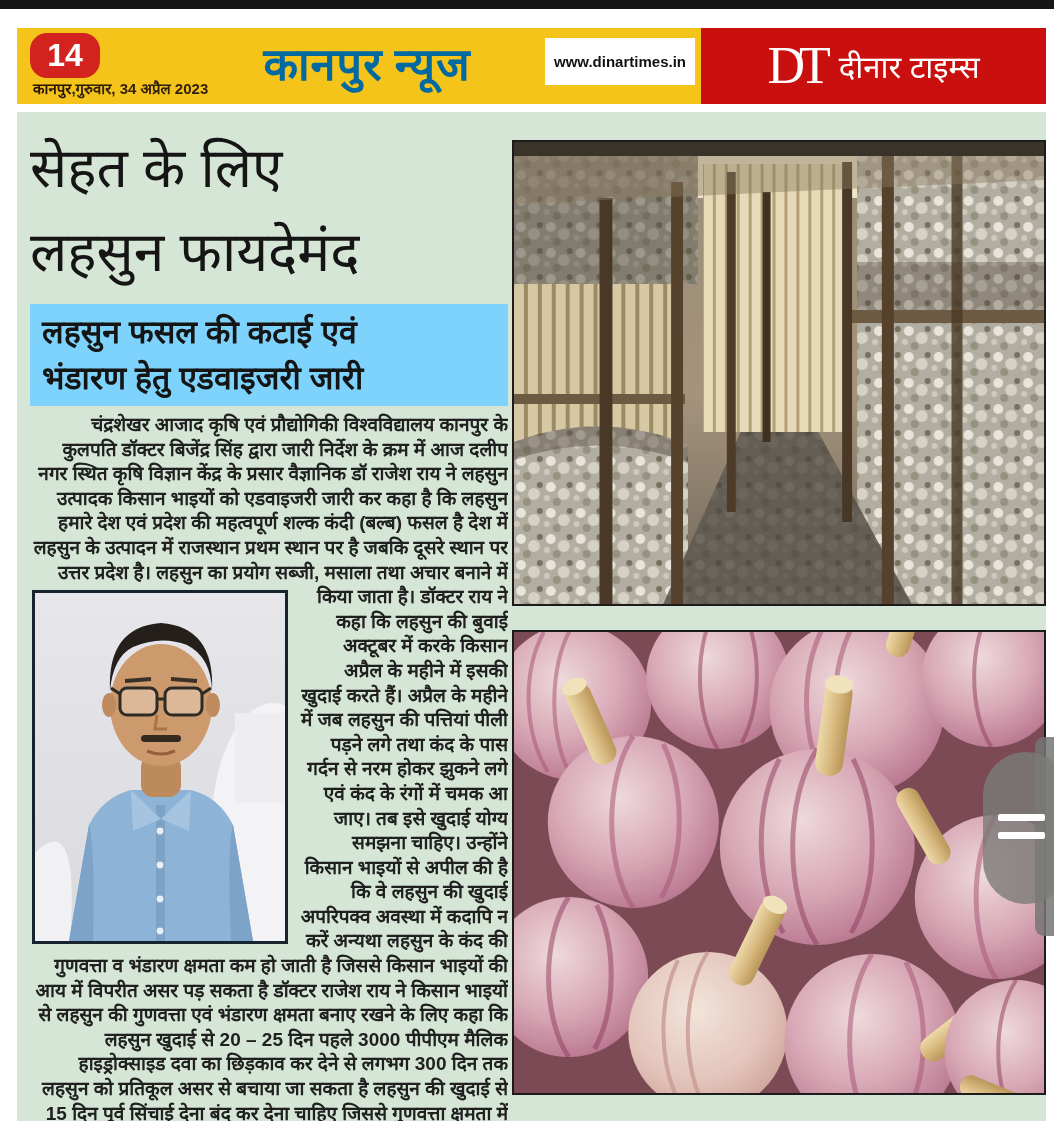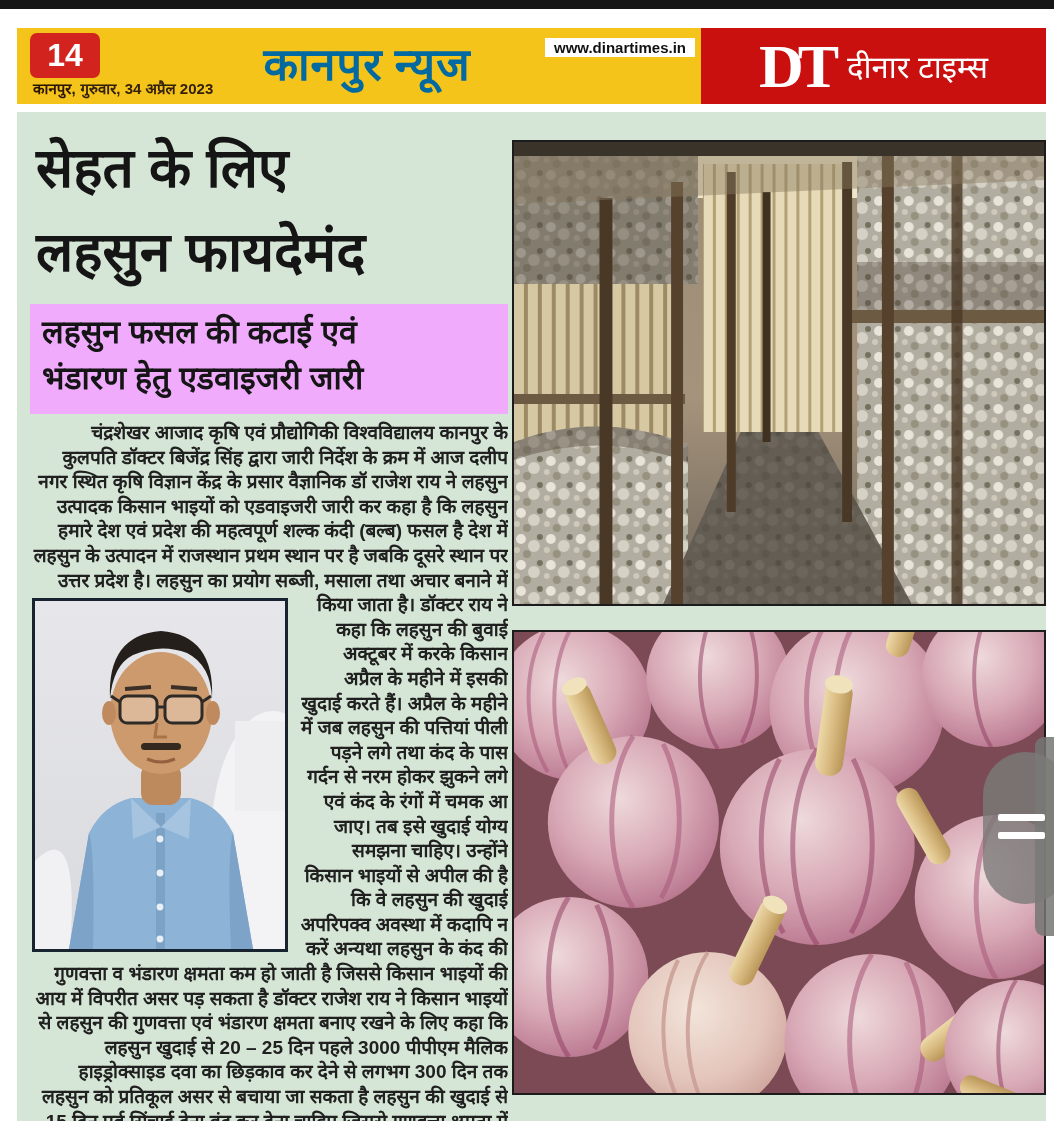--- a/index.html
+++ b/index.html
@@ -4,40 +4,40 @@
 <style>
   html,body{margin:0;padding:0;background:#ffffff;}
   .page{position:relative;width:1054px;height:1134px;background:#ffffff;overflow:hidden;
         font-family:"Liberation Sans","DejaVu Sans",sans-serif;color:#1f1f1f;}
   .top-bar{position:absolute;left:0;top:0;width:1054px;height:9px;background:#161616;}
 
   
   .masthead{position:absolute;left:17px;top:28px;width:1029px;height:76px;display:flex;}
   .mast-yellow{position:relative;width:684px;background:#F5C41A;}
   .page-num{position:absolute;left:13px;top:5px;width:70px;height:45px;background:#D2231F;
-            border-radius:7px;color:#fff;font-size:32px;font-weight:bold;
+            border-radius:17px;color:#fff;font-size:32px;font-weight:bold;
             display:flex;align-items:center;justify-content:center;}
   .date-line{position:absolute;left:16px;bottom:6px;font-size:15px;font-weight:bold;color:#33210a;}
-  .date-line .loc{color:#2a1403;margin-right:5px;}
+  .date-line .loc{color:#2a1403;}
   .section-title{position:absolute;left:60px;top:4px;width:580px;text-align:center;
                  font-family:"Liberation Serif","DejaVu Serif",serif;font-size:45px;
                  font-weight:bold;color:#0369a1;letter-spacing:1px;}
-  .website{position:absolute;left:528px;top:10px;background:#ffffff;padding:1px 9px;
+  .website{position:absolute;left:528px;top:10px;background:#ffffff;padding:15px 9px;
            font-size:15px;font-weight:bold;color:#111;}
   .mast-red{flex:1;background:#C9100E;display:flex;align-items:center;justify-content:center;
             gap:8px;color:#ffffff;}
-  .monogram{font-family:"Liberation Serif","DejaVu Serif",serif;font-size:62px;font-weight:bold;
+  .monogram{font-family:"Liberation Serif","DejaVu Serif",serif;font-size:52px;font-weight:normal;
             letter-spacing:-6px;line-height:1;padding-right:6px;}
   .brand{font-size:31px;font-weight:normal;}
 
   
   .content{position:absolute;left:17px;top:112px;width:1029px;height:1009px;background:#D6E6D6;}
   .left-col{position:absolute;left:13px;top:0;width:478px;height:1009px;overflow:hidden;}
-  .headline{margin:14px 0 0 6px;font-size:55px;line-height:84px;font-weight:bold;color:#151515;}
-  .sub-box{margin:10px 0 0 0;background:#f0abfc;padding:5px 12px 13px 12px;
+  .headline{margin:14px 0 0 0;font-size:55px;line-height:84px;font-weight:normal;color:#151515;}
+  .sub-box{margin:10px 0 0 0;background:#7dd3fc;padding:5px 12px 5px 12px;
            font-size:32px;line-height:46px;font-weight:bold;color:#151515;}
   .body-text{margin:7px 0 0 2px;font-size:19px;line-height:24.6px;font-weight:600;color:#202020;}
   .body-text p{margin:0;text-align:right;}
   .portrait-wrap{float:left;width:250px;height:348px;border:3px solid #17242f;
                  margin:5px 12px 3px 0;background:#e2e5ea;}
   .portrait-wrap svg,.figure svg{display:block;width:100%;height:100%;}
 
   .right-col{position:absolute;left:495px;top:28px;width:534px;}
   .figure{border:2px solid #1c1c1c;background:#8d8d85;}
   .fig1{height:462px;margin-bottom:24px;}

